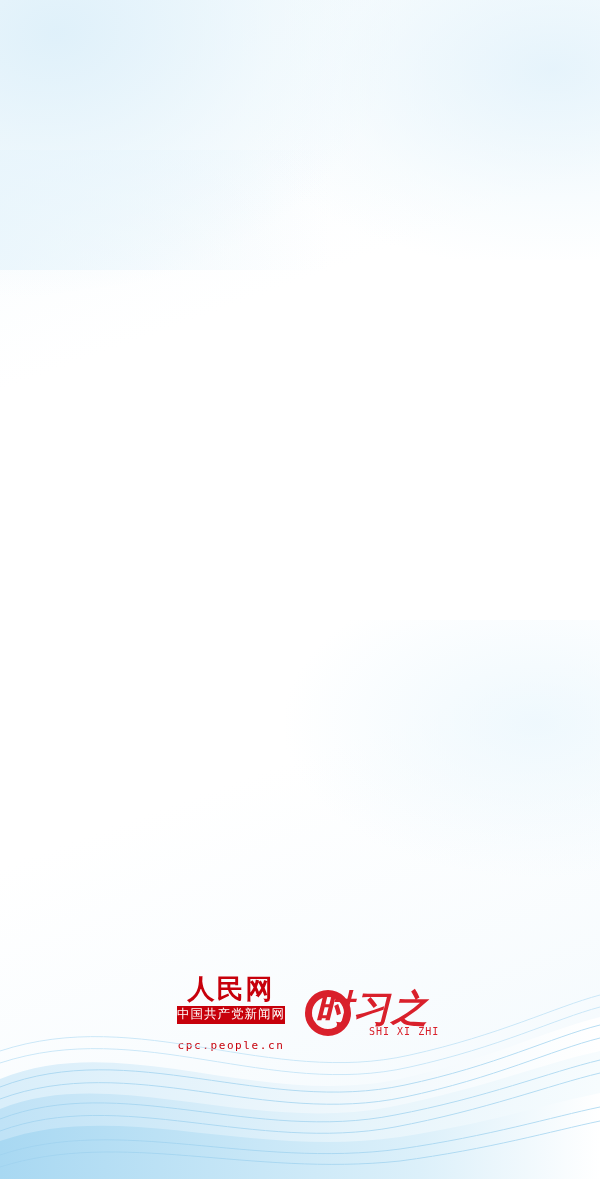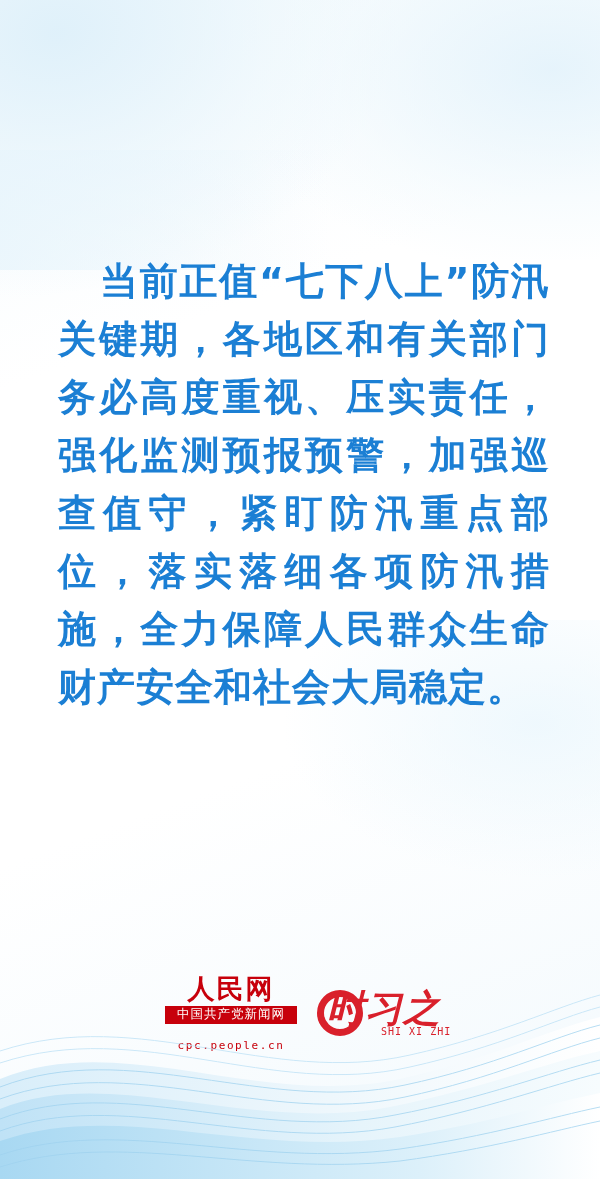--- a/index.html
+++ b/index.html
@@ -111,21 +111,21 @@
     font-weight: 700;
     letter-spacing: 2px;
     font-family: "DejaVu Sans", "Liberation Sans", sans-serif;
   }
   .people-logo .pl-mid {
     margin-top: 4px;
     background: #c7000b;
     color: #ffffff;
     font-size: 12.5px;
     letter-spacing: 1px;
-    padding: 2px 12px 3px;
+    padding: 2px 0 3px;
     font-family: "DejaVu Sans", "Liberation Sans", sans-serif;
   }
   .people-logo .pl-bot {
     margin-top: 16px;
     color: #c7000b;
     font-size: 11px;
     letter-spacing: 1.6px;
     font-family: "DejaVu Sans Mono", "Liberation Mono", monospace;
   }
 
@@ -180,21 +180,20 @@
 </head>
 <body>
 
 <div class="poster">
 
   <div class="wash wash-a"></div>
   <div class="wash wash-b"></div>
   <div class="wash wash-c"></div>
   <div class="wash wash-d"></div>
 
-  <div class="quote">当前正值“七下八上”防汛关键期，各地区和有关部门务必高度重视、压实责任，强化监测预报预警，加强巡查值守，紧盯防汛重点部位，落实落细各项防汛措施，全力保障人民群众生命财产安全和社会大局稳定。</div>
 
 
   <div class="logo-row">
 
     <div class="people-logo">
       <div class="pl-top">人民网</div>
       <div class="pl-mid">中国共产党新闻网</div>
       <div class="pl-bot">cpc.people.cn</div>
     </div>
 

